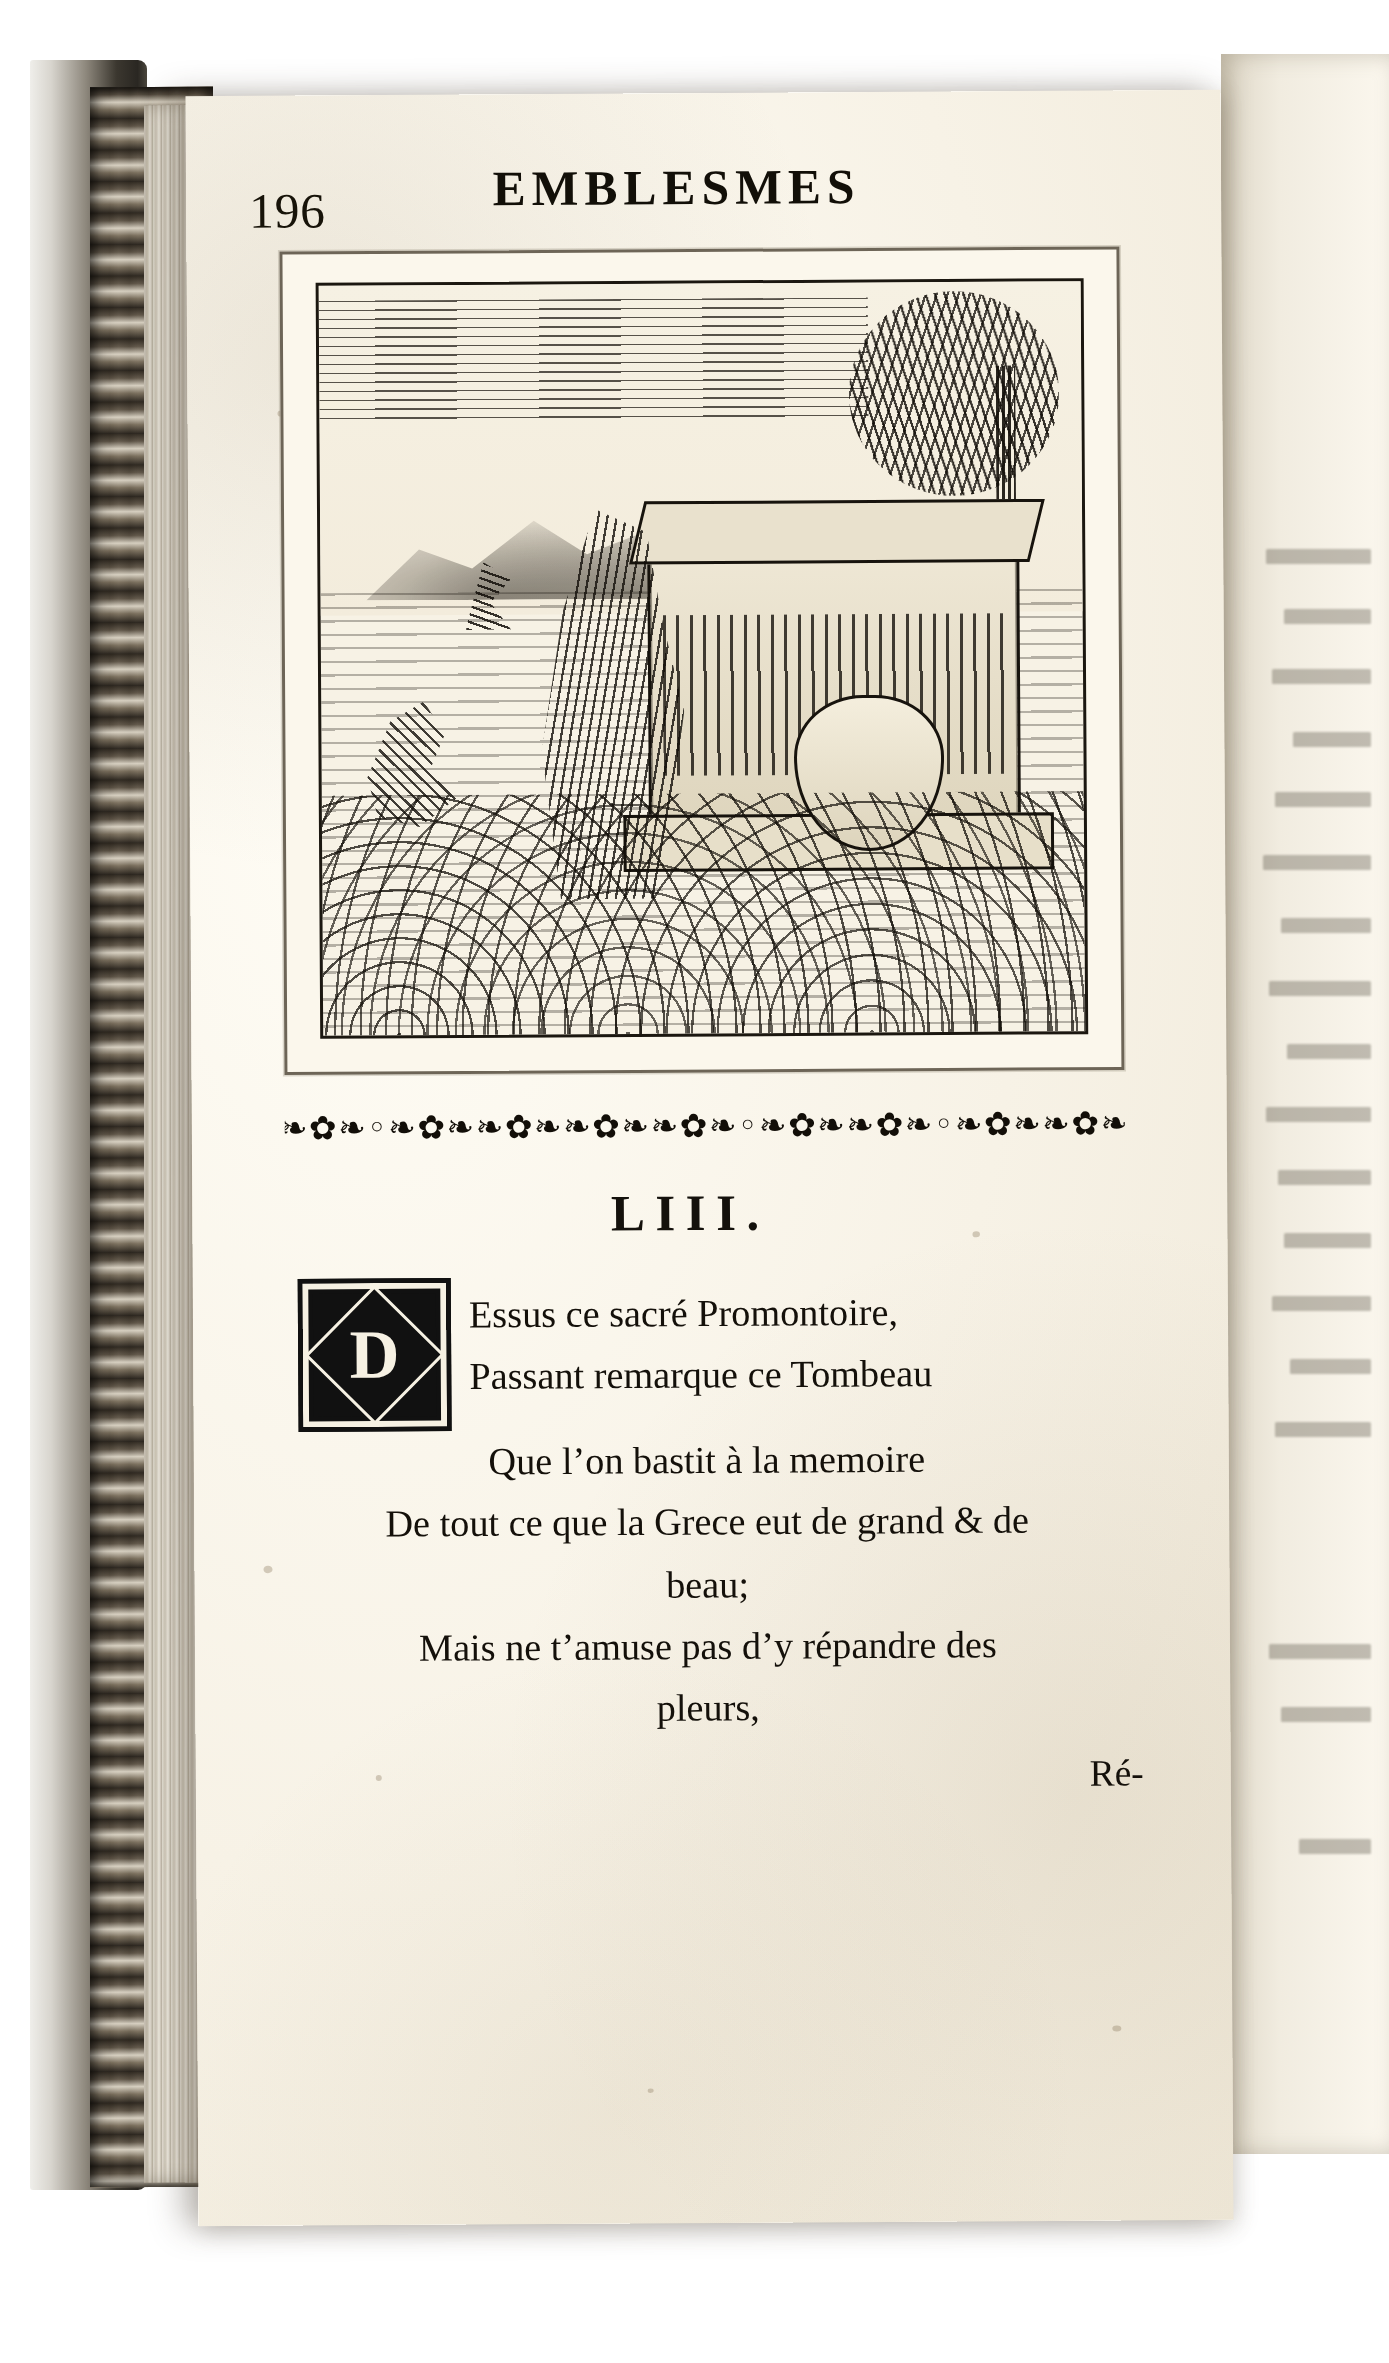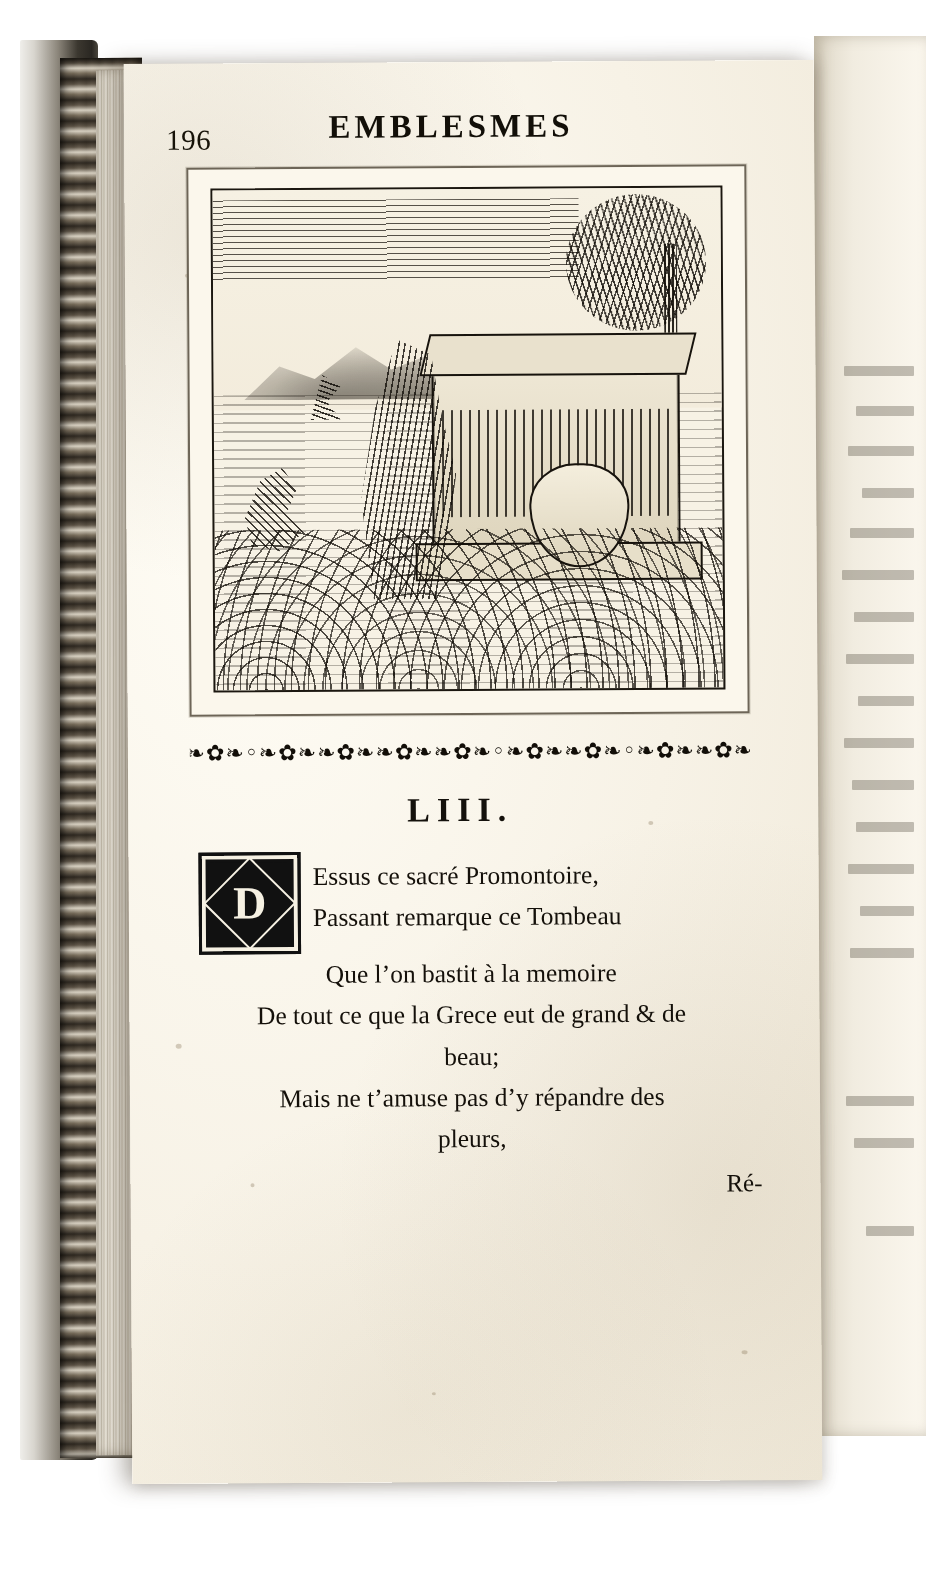--- a/index.html
+++ b/index.html
@@ -143,21 +143,21 @@
   }
 
   .header-row {
     position: relative;
     height: 54px;
   }
   .folio {
     position: absolute;
     left: 20px;
     top: 22px;
-    font-size: 29px;
+    font-size: 33px;
     letter-spacing: 0.5px;
     font-family: "Liberation Serif", serif;
     color: #171309;
     text-align: center;
   }
   .running-title {
     position: absolute;
     left: 0;
     right: 0;
     top: 8px;

